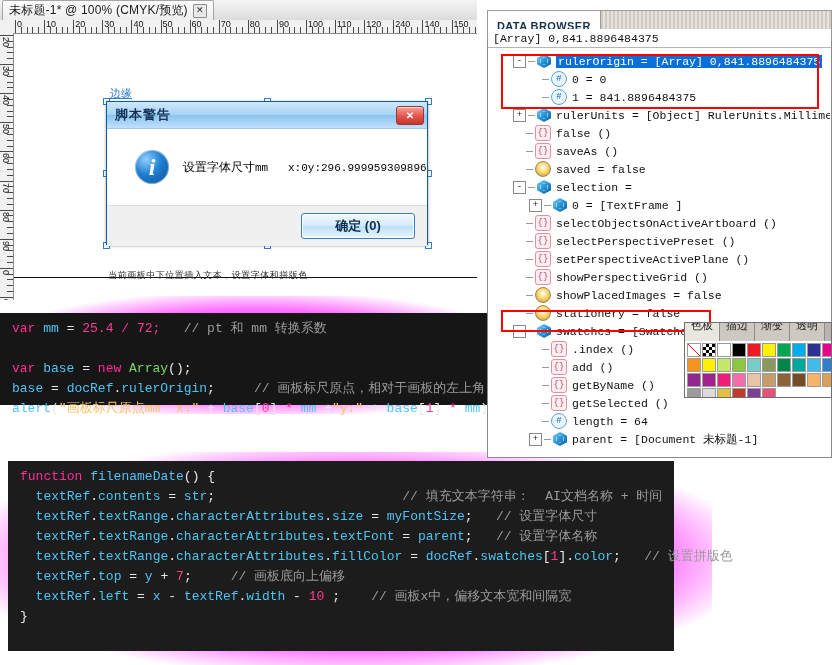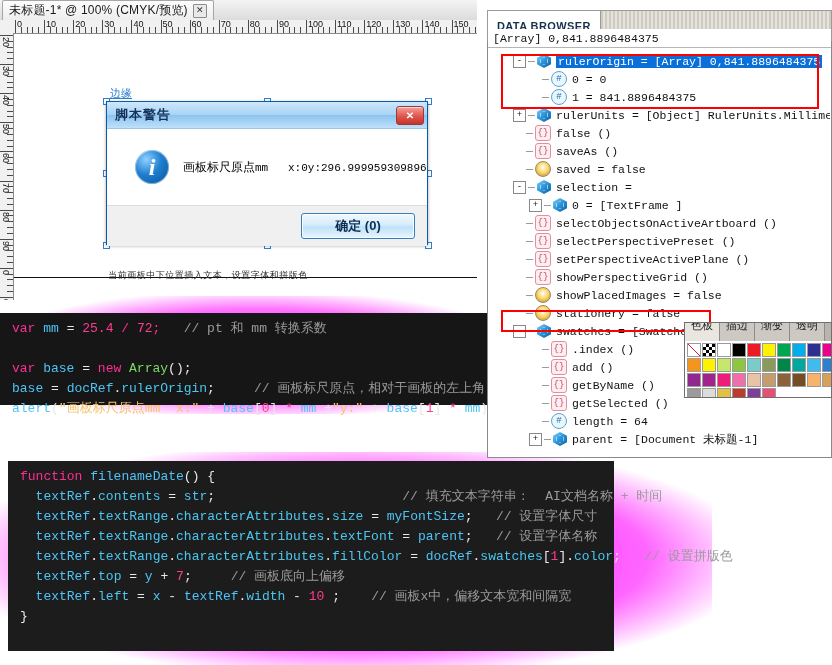--- a/index.html
+++ b/index.html
@@ -74,21 +74,21 @@
      box-shadow:0 0 0 1px #ffffff inset;}
 
   
   .glow{position:absolute;}
   .glow1{left:0px;top:296px;width:510px;height:118px;
      background:radial-gradient(ellipse at 50% 50%, rgba(255,0,255,.95) 0%, rgba(255,0,255,.55) 55%, rgba(255,255,255,0) 78%);
      padding:0;}
   .code1{position:absolute;left:0px;top:313px;width:500px;height:92px;background:#161616;}
   .glow2{left:0px;top:452px;width:712px;height:213px;
      background:radial-gradient(ellipse at 50% 50%, rgba(255,0,255,.95) 0%, rgba(255,0,255,.6) 58%, rgba(255,255,255,0) 80%);}
-  .code2{position:absolute;left:8px;top:461px;width:606px;height:190px;background:#1c1c1c;}
+  .code2{position:absolute;left:8px;top:461px;width:666px;height:190px;background:#1c1c1c;}
   .code-line{font-family:"Liberation Mono",monospace;font-size:13px;line-height:20px;white-space:pre;}
 
   
   .k{color:#ff2d96;}       
   .id{color:#4fc3f7;}      
   .num{color:#ff3b8e;}
   .op{color:#e8e8e8;}
   .cm{color:#9a9a9a;}
   .fn{color:#7cd96b;}
   .str{color:#f5c26b;}
@@ -233,21 +233,21 @@
         <div class="rtick" style="left: 333.74px;"></div>
         <div class="rtick" style="left: 339.56px;"></div>
         <div class="rtick" style="left: 345.38px;"></div>
         <div class="rtick major" style="left: 351.2px;"></div>
         <div class="rlab" style="left: 353.2px;">120</div>
         <div class="rtick" style="left: 357.02px;"></div>
         <div class="rtick" style="left: 362.84px;"></div>
         <div class="rtick" style="left: 368.66px;"></div>
         <div class="rtick" style="left: 374.48px;"></div>
         <div class="rtick major" style="left: 380.3px;"></div>
-        <div class="rlab" style="left: 382.3px;">130</div>
+        <div class="rlab" style="left: 382.3px;">240</div>
         <div class="rtick" style="left: 386.12px;"></div>
         <div class="rtick" style="left: 391.94px;"></div>
         <div class="rtick" style="left: 397.76px;"></div>
         <div class="rtick" style="left: 403.58px;"></div>
         <div class="rtick major" style="left: 409.4px;"></div>
         <div class="rlab" style="left: 411.4px;">140</div>
         <div class="rtick" style="left: 415.22px;"></div>
         <div class="rtick" style="left: 421.04px;"></div>
         <div class="rtick" style="left: 426.86px;"></div>
         <div class="rtick" style="left: 432.68px;"></div>
@@ -335,21 +335,21 @@
     <div class="handle" style="left:264px;top:242px;"></div>
     <div class="handle" style="left:425px;top:242px;"></div>
 
     <div class="dlg">
       <div class="dlg-title">
         <span class="dlg-title-text">脚本警告</span>
         <span class="dlg-close">✕</span>
       </div>
       <div class="dlg-body">
         <span class="info-icon"></span>
-        <span class="dlg-msg"><span>画板标尺原点</span><span class="mono">mm</span><span class="mono">&nbsp;&nbsp;&nbsp;</span><span class="mono">x:0y:296.999959309896</span></span>
+        <span class="dlg-msg"><span>设置字体尺寸</span><span class="mono">mm</span><span class="mono">&nbsp;&nbsp;&nbsp;</span><span class="mono">x:0y:296.999959309896</span></span>
       </div>
       <div class="dlg-foot">
         <div class="dlg-btn">确定 (0)</div>
       </div>
     </div>
   </div>
 
   <div class="glow glow1"></div>
   <div class="code1" id="code1" style="padding-left: 12px; padding-top: 6px; box-sizing: border-box;">
       <div class="code-line"><span class="k">var </span><span class="id">mm</span><span class="op"> = </span><span class="num">25.4</span><span class="op"> </span><span class="k">/</span><span class="op"> </span><span class="num">72</span><span class="k">;</span><span class="op">   </span><span class="cm">// pt 和 mm 转换系数</span></div>

